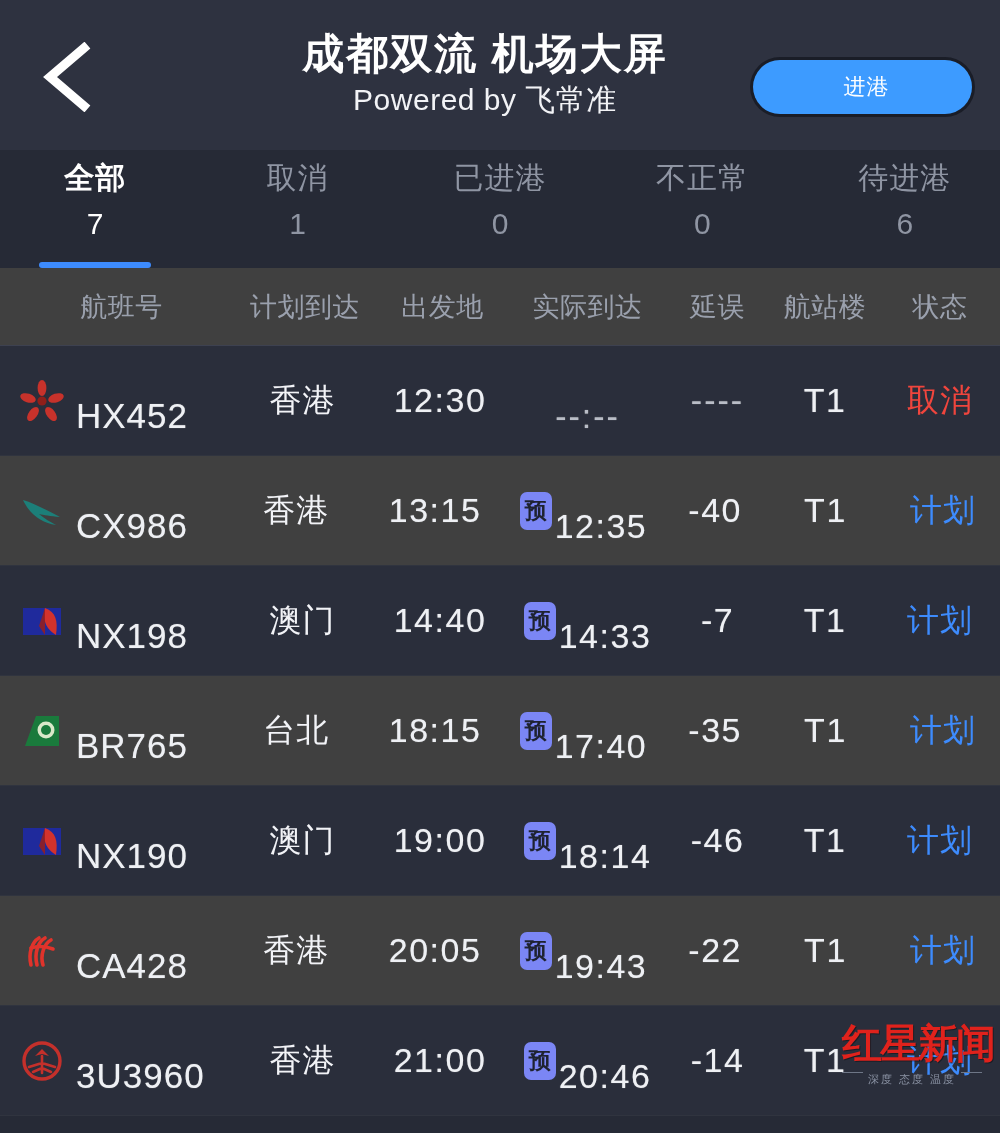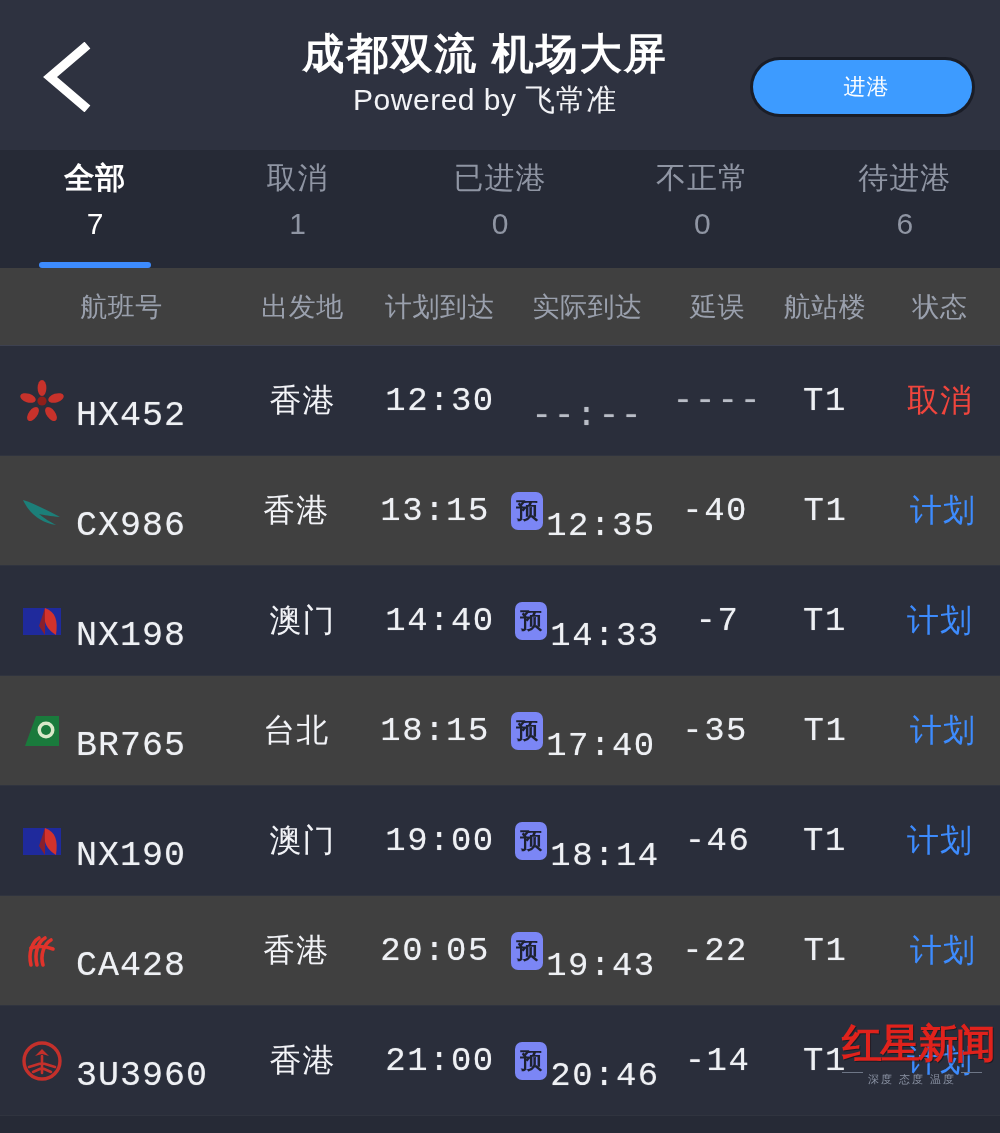--- a/index.html
+++ b/index.html
@@ -171,21 +171,21 @@
     height: 44px;
     flex: 0 0 44px;
     display: flex;
     align-items: center;
     justify-content: center;
   }
   .logo svg { display: block; }
 
   
   .led {
-    font-family: Liberation Mono, monospace;
+    font-family: Liberation Sans, sans-serif;
     font-size: 34px;
     color: #eef0f4;
     letter-spacing: 1.5px;
     white-space: nowrap;
     text-shadow:
        0 0 1px rgba(255,255,255,0.55),
        0.5px 0 0 rgba(0,0,0,0.30);
     background-image: repeating-linear-gradient(
         to bottom, rgba(0,0,0,0.30) 0 1px, rgba(0,0,0,0) 1px 3px);
     -webkit-background-clip: text;
@@ -303,22 +303,22 @@
   </div>
 
   <div class="tab">
     <div class="tab-label">待进港</div>
     <div class="tab-count">6</div>
   </div>
 </div>
 
 <div class="table-head">
   <div class="cell c-flight">航班号</div>
+  <div class="cell c-sched">计划到达</div>
   <div class="cell c-origin">出发地</div>
-  <div class="cell c-sched">计划到达</div>
   <div class="cell c-actual">实际到达</div>
   <div class="cell c-delay">延误</div>
   <div class="cell c-terminal">航站楼</div>
   <div class="cell c-status">状态</div>
 </div>
 
 <div class="rows">
 
   <div class="row odd">
     <div class="cell c-flight">

